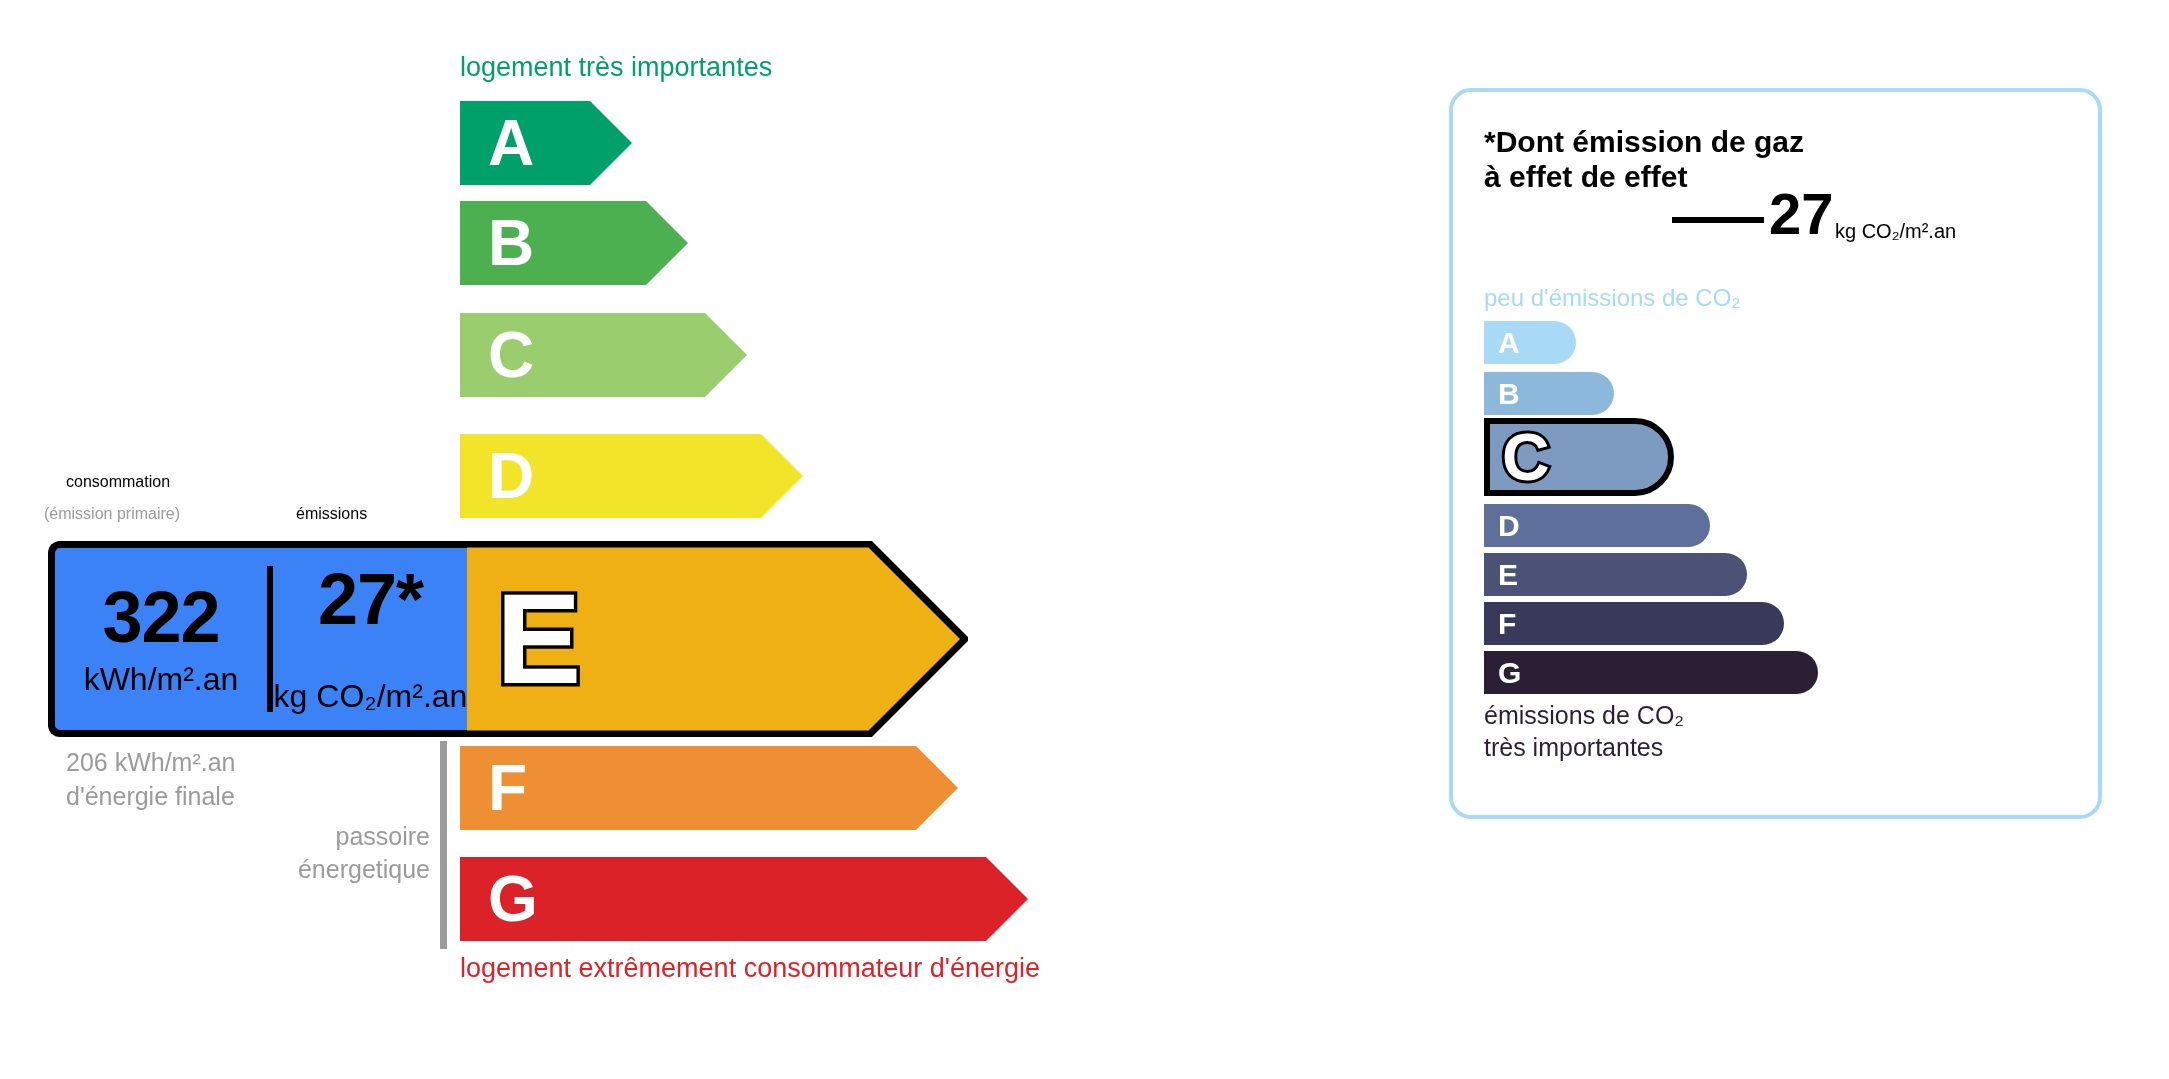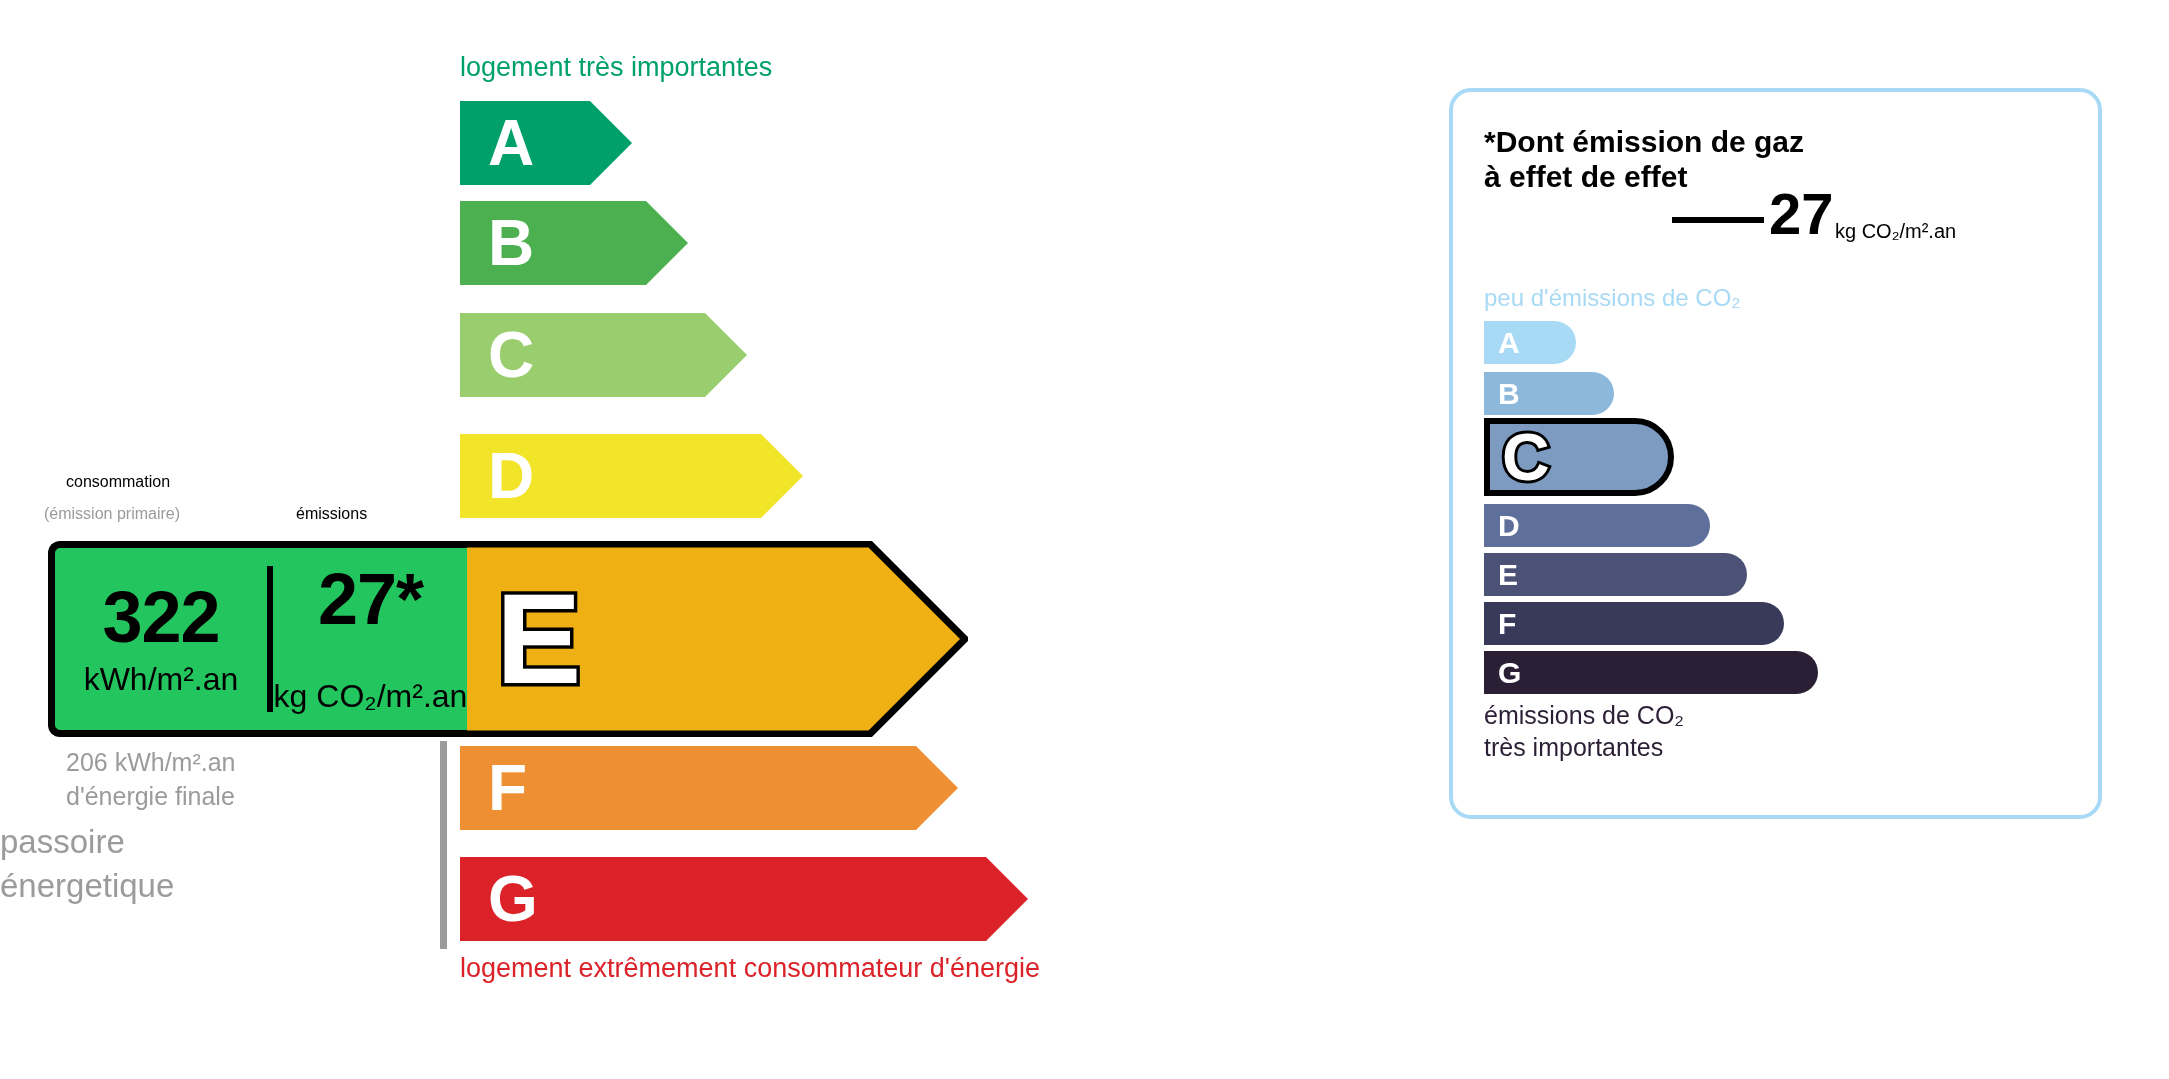--- a/index.html
+++ b/index.html
@@ -96,21 +96,21 @@
     letter-spacing: 0;
   }
 
   
   #value-box {
     position: absolute;
     left: 48px;
     top: 541px;
     width: 419px;
     height: 196px;
-    background: #22c55e;
+    background: #3b82f6;
     border: 7px solid #000000;
     border-right: none;
     border-radius: 12px 0 0 12px;
     z-index: 7;
   }
   #value-box .divider {
     position: absolute;
     left: 212px;
     top: 18px; bottom: 18px;
     width: 6px;
@@ -164,21 +164,22 @@
     color: #9b9b9b;
     white-space: nowrap;
   }
   #ftr-final-1 { left: 66px; top: 748px; }
   #ftr-final-2 { left: 66px; top: 782px; }
 
   #passoire-wrap {
     position: absolute;
     left: 0px; top: 820px;
     width: 430px;
-    font-size: 33px;
+    text-align: right;
+    font-size: 25px;
     color: #9b9b9b;
     line-height: 1.32;
   }
   #passoire-bar {
     position: absolute;
     left: 440px;
     top: 741px;
     width: 7px;
     height: 208px;
     background: #9b9b9b;

